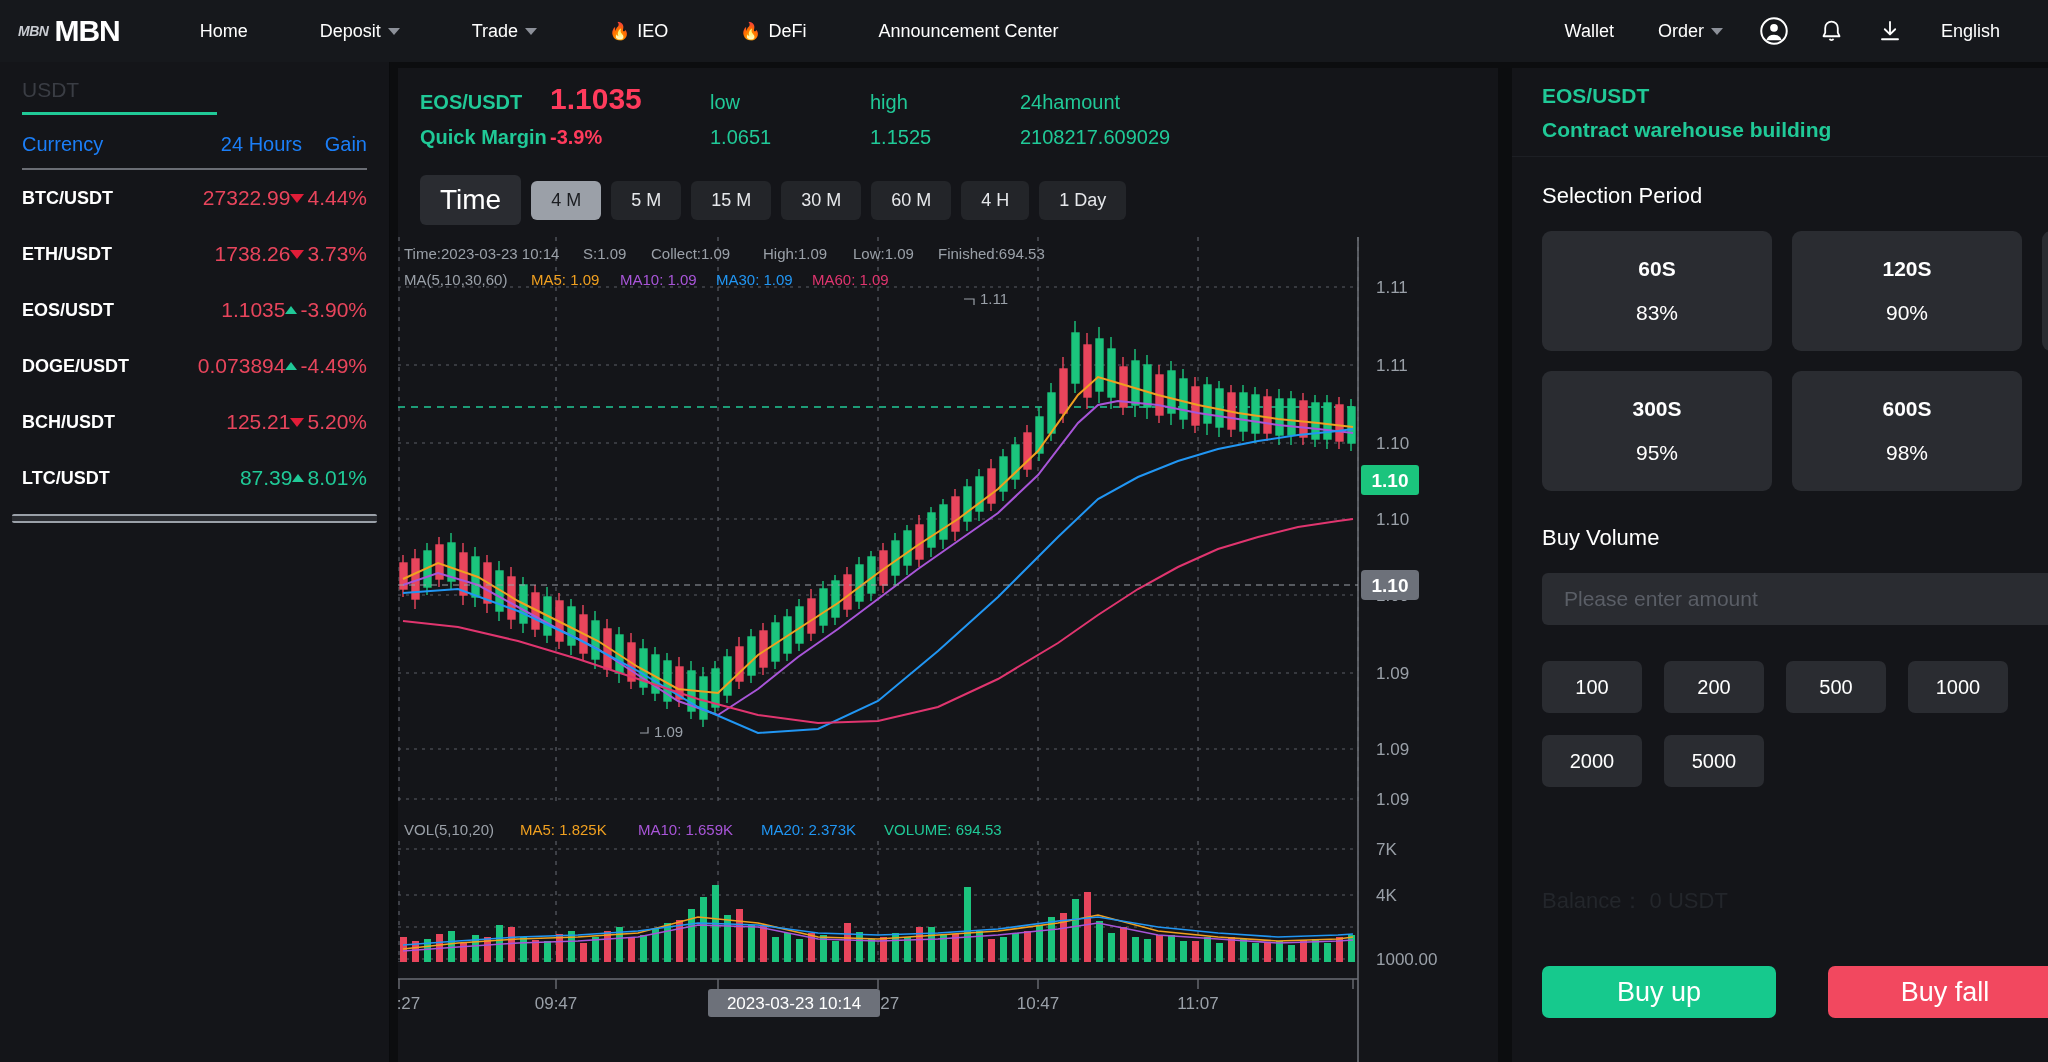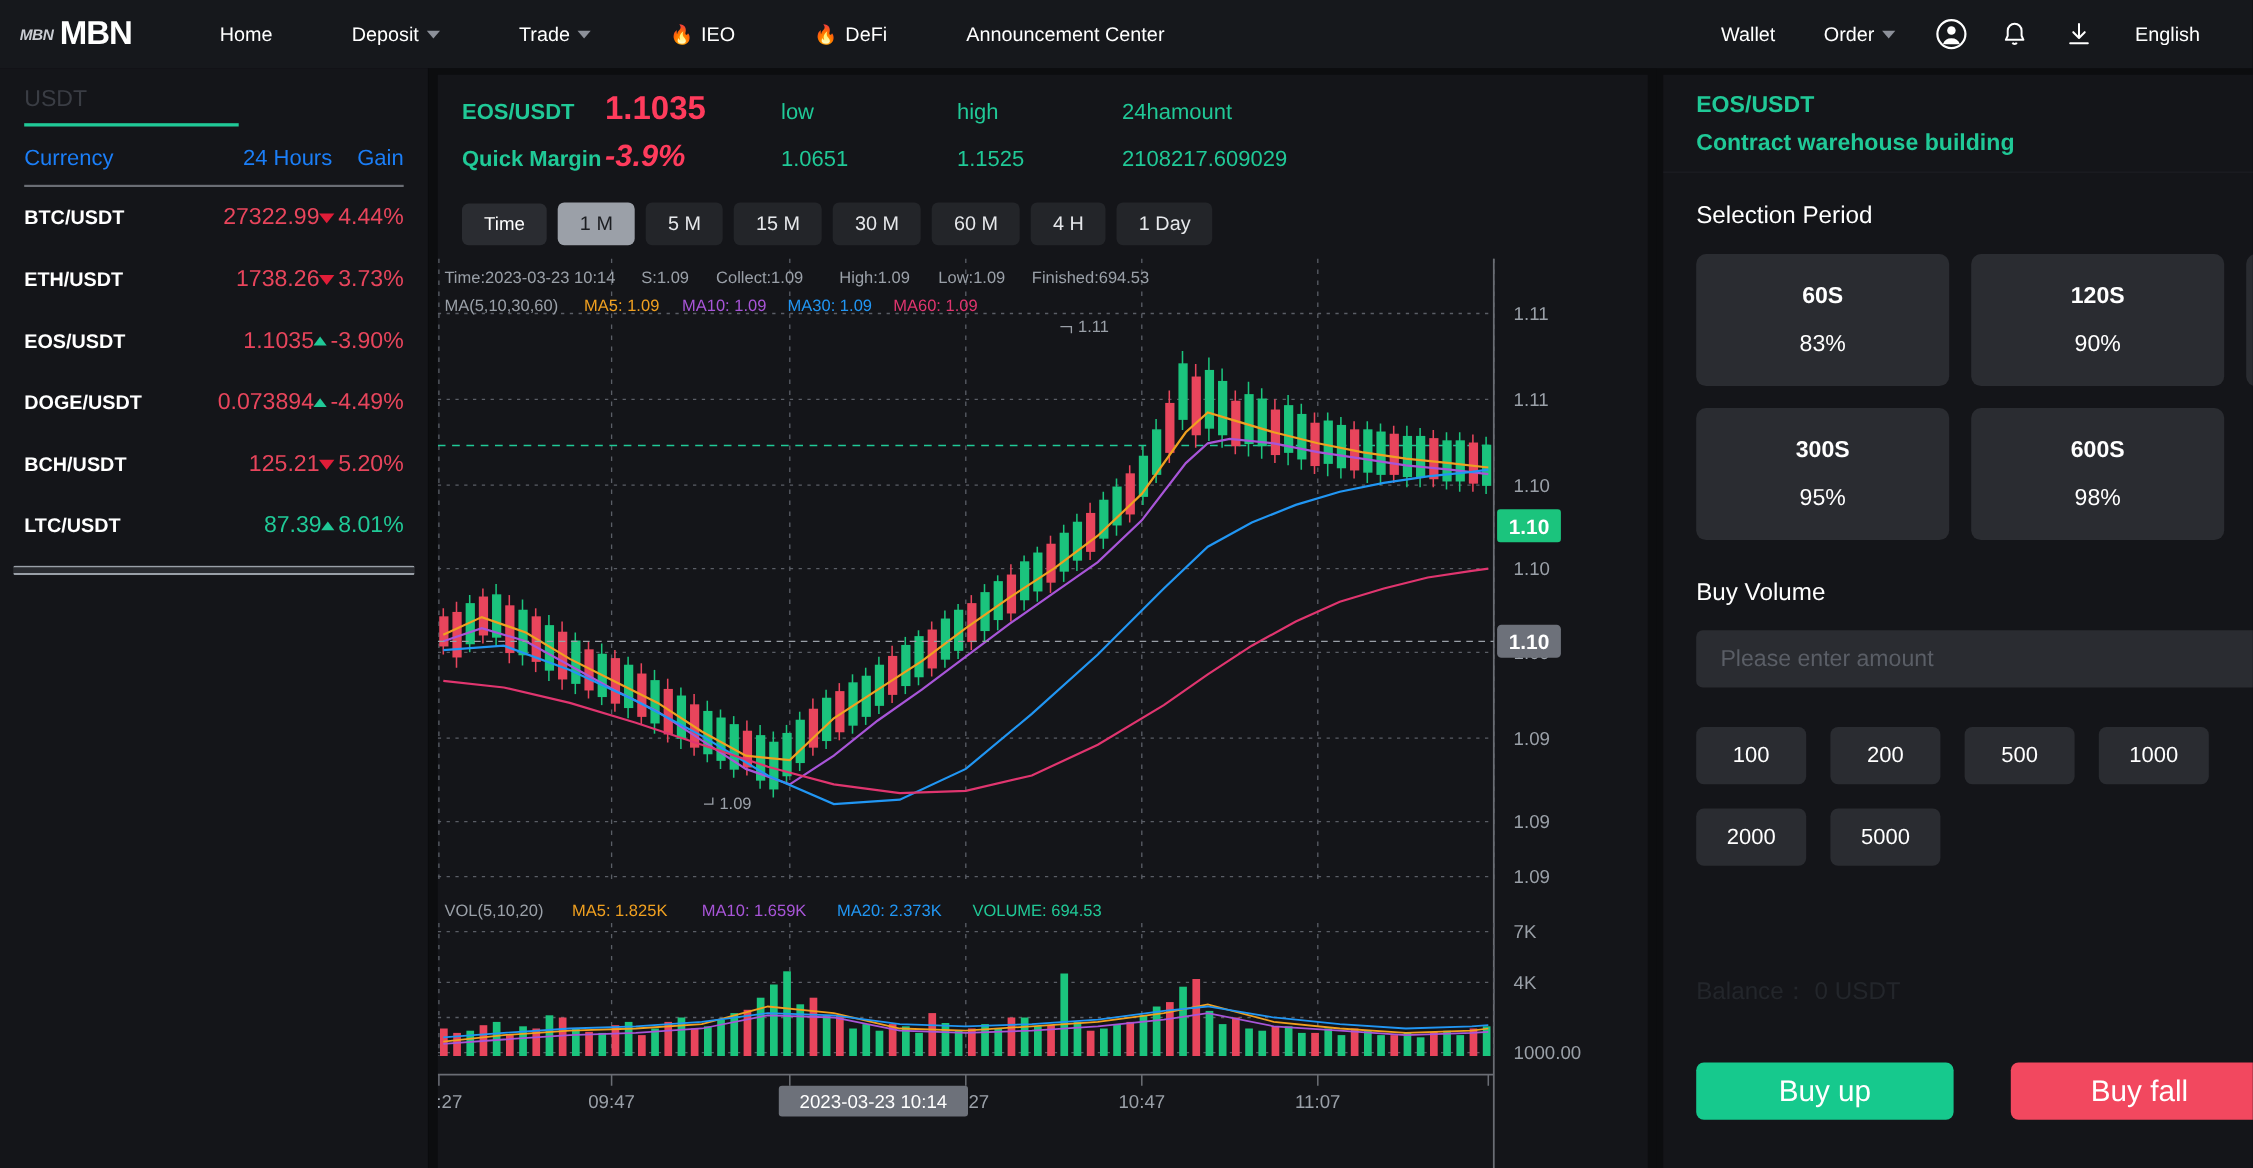--- a/index.html
+++ b/index.html
@@ -82,24 +82,24 @@
   
   .center{flex:1;background:#0c0d0f;padding:6px 8px 0 8px;display:flex;flex-direction:column;}
   .center-inner{background:#141519;flex:1;display:flex;flex-direction:column;}
   .ticker-bar{padding:14px 22px 10px 22px;}
   .ticker-row{display:flex;align-items:baseline;font-size:20px;margin-bottom:10px;}
   .ticker-row .lbl{color:#20c997;font-weight:bold;width:130px;}
   .ticker-row .price{color:#ff3b5c;font-weight:bold;font-size:30px;width:160px;}
   .ticker-row .kcell{color:#20c997;width:160px;}
   .ticker-row .kcell2{color:#20c997;width:150px;}
   .ticker-row .kcell3{color:#20c997;}
-  .ticker-row2 .price{color:#ff3b5c;font-weight:bold;font-size:28px;width:160px;font-style:italic;}
+  .ticker-row2 .price{color:#ff3b5c;font-weight:bold;font-size:20px;width:160px;}
   .tf-bar{display:flex;align-items:center;gap:10px;padding:6px 22px 12px 22px;}
   .tf-time{
-    background:#2a2c31;color:#fff;font-size:17px;
+    background:#2a2c31;color:#fff;font-size:28px;
     padding:9px 20px;border-radius:6px;cursor:pointer;
   }
   .tf{
     background:#232529;color:#e6e8eb;font-size:18px;
     padding:9px 20px;border-radius:6px;cursor:pointer;min-width:62px;text-align:center;
   }
   .tf.active{background:#9ba0a8;color:#1b1d21;}
   
   .chart-wrap{flex:1;position:relative;margin:0 0 0 0;}
   .chart-svg{display:block;}
@@ -288,21 +288,21 @@
           <div class="lbl">Quick Margin</div>
           <div class="price">-3.9%</div>
           <div class="kcell">1.0651</div>
           <div class="kcell2">1.1525</div>
           <div class="kcell3">2108217.609029</div>
         </div>
       </div>
 
       <div class="tf-bar">
         <div class="tf-time">Time</div>
-        <div class="tf active">1 M</div>
+        <div class="tf active">4 M</div>
         <div class="tf">5 M</div>
         <div class="tf">15 M</div>
         <div class="tf">30 M</div>
         <div class="tf">60 M</div>
         <div class="tf">4 H</div>
         <div class="tf">1 Day</div>
       </div>
 
       <div class="chart-wrap">
         <svg class="chart-svg" width="1100" height="830" viewBox="0 0 1100 830">

